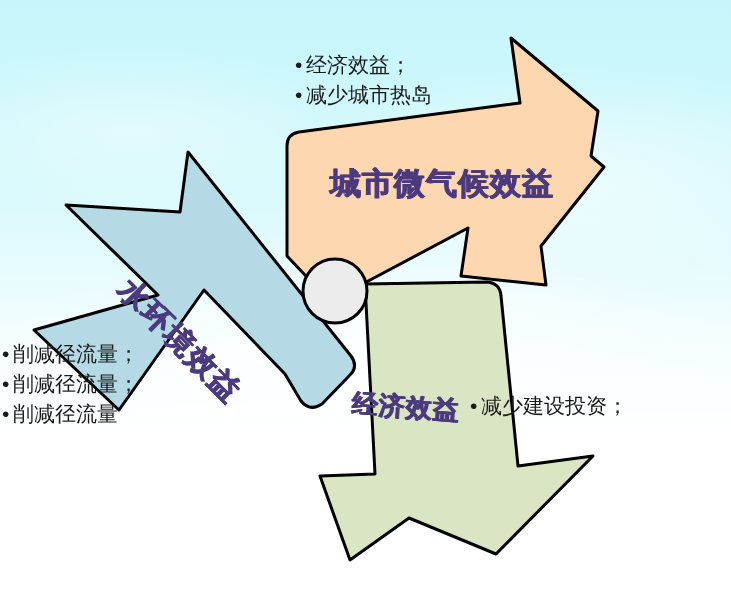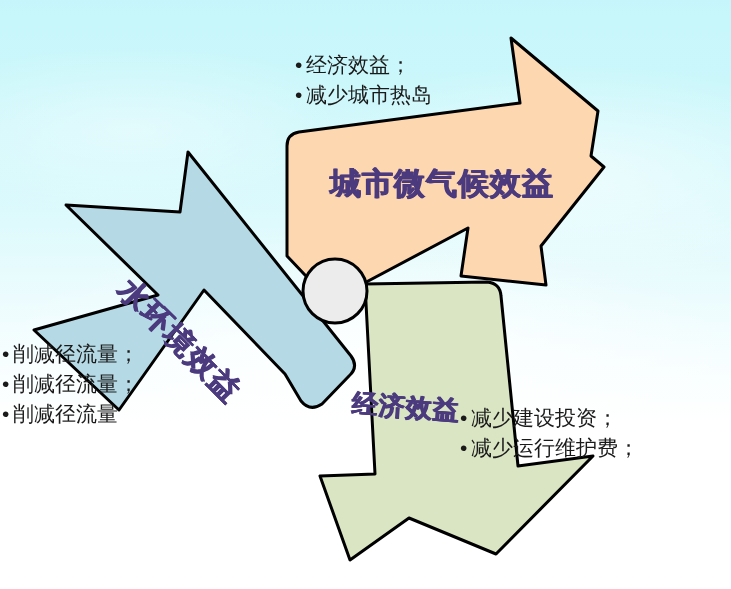--- a/index.html
+++ b/index.html
@@ -51,21 +51,21 @@
   }
   .bullets .li {
     display: block;
   }
   .bullets .dot {
     display: inline-block;
     width: 11px;
   }
   #bullets-top    { left: 295px; top: 50px; }
   #bullets-left   { left: 2px;   top: 339px; }
-  #bullets-right  { left: 460px; top: 391px; margin-top: 12px; }
+  #bullets-right  { left: 470px; top: 391px; }
 
   .arrow-label {
     position: absolute;
     color: #4b3a7d;
     font-weight: bold;
     white-space: nowrap;
     text-shadow:
       0.7px 0 0 #4b3a7d,
       -0.7px 0 0 #4b3a7d;
   }
@@ -158,16 +158,15 @@
   </div>
 
   <div class="bullets" id="bullets-left">
     <span class="li"><span class="dot">•</span><span>削减径流量；</span></span>
     <span class="li"><span class="dot">•</span><span>削减径流量；</span></span>
     <span class="li"><span class="dot">•</span><span>削减径流量</span></span>
   </div>
 
   <div class="bullets" id="bullets-right">
     <span class="li"><span class="dot">•</span><span>减少建设投资；</span></span>
-    <span class="li"><span class="dot">•</span><span>减少运行维护费；</span></span>
   </div>
 
 </div>
 
 </body></html>

